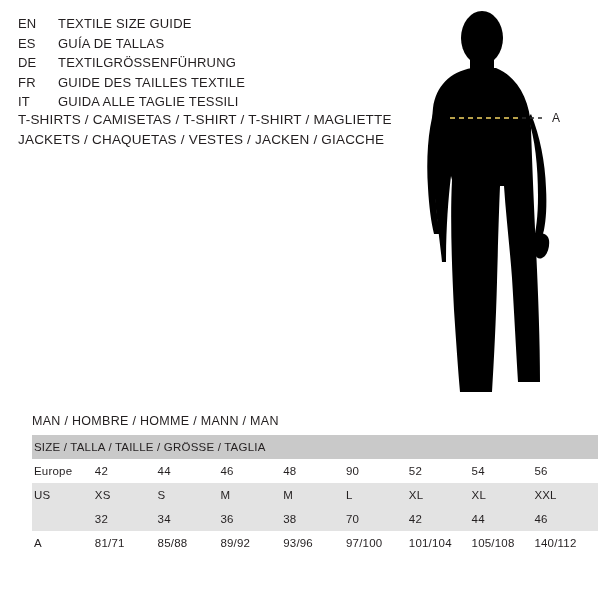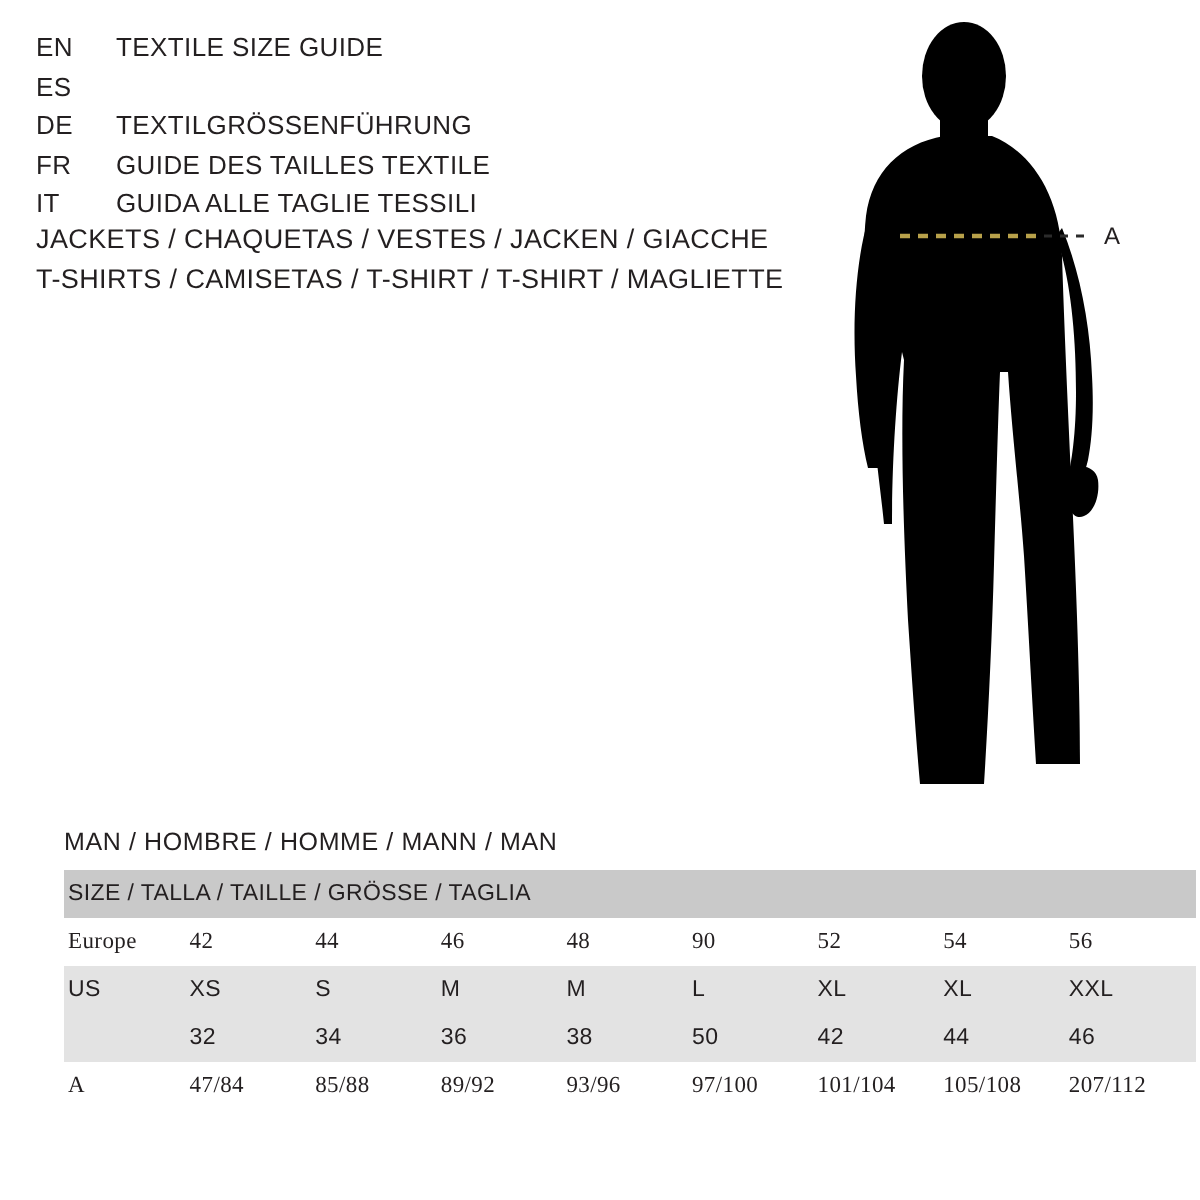--- a/index.html
+++ b/index.html
@@ -113,59 +113,59 @@
   }
   tr.head-row th {
     font-size: 11.5px;
     padding-left: 2px;
   }
   tr.shade {
     background: #e3e3e3;
   }
   tr.plain {
     background: #ffffff;
-    font-family: Liberation Serif, serif;
   }
   .footnote {
     margin-top: 14px;
     font-size: 11.5px;
     letter-spacing: 0.2px;
     white-space: nowrap;
   }
 </style>
 </head>
 <body>
 
 <div class="page">
 
   <div class="lang-block">
     <div class="lang-row">
       <span class="lang-code">EN</span>
       <span class="lang-text">TEXTILE SIZE GUIDE</span>
     </div>
     <div class="lang-row">
       <span class="lang-code">ES</span>
+      <span class="lang-text">GUÍA DE TALLAS</span>
     </div>
     <div class="lang-row">
       <span class="lang-code">DE</span>
       <span class="lang-text">TEXTILGRÖSSENFÜHRUNG</span>
     </div>
     <div class="lang-row">
       <span class="lang-code">FR</span>
       <span class="lang-text">GUIDE DES TAILLES TEXTILE</span>
     </div>
     <div class="lang-row">
       <span class="lang-code">IT</span>
       <span class="lang-text">GUIDA ALLE TAGLIE TESSILI</span>
     </div>
   </div>
 
   <div class="cat-block">
+    <div class="cat-line">T-SHIRTS / CAMISETAS / T-SHIRT / T-SHIRT / MAGLIETTE</div>
     <div class="cat-line">JACKETS / CHAQUETAS / VESTES / JACKEN / GIACCHE</div>
-    <div class="cat-line">T-SHIRTS / CAMISETAS / T-SHIRT / T-SHIRT / MAGLIETTE</div>
   </div>
 
   <div class="figure-wrap">
     <svg width="200" height="400" viewBox="0 0 200 400" xmlns="http://www.w3.org/2000/svg">
       <g fill="#000000">
 
         <ellipse cx="82" cy="28" rx="21" ry="27"></ellipse>
 
         <rect x="70" y="48" width="24" height="18"></rect>
 
@@ -222,33 +222,33 @@
           <td class="col-v">XL</td>
           <td class="col-v">XL</td>
           <td class="col-v">XXL</td>
         </tr>
         <tr class="shade">
           <td class="col-label"></td>
           <td class="col-v">32</td>
           <td class="col-v">34</td>
           <td class="col-v">36</td>
           <td class="col-v">38</td>
-          <td class="col-v">50</td>
+          <td class="col-v">70</td>
           <td class="col-v">42</td>
           <td class="col-v">44</td>
           <td class="col-v">46</td>
         </tr>
         <tr class="plain">
           <td class="col-label">A</td>
-          <td class="col-v">47/84</td>
+          <td class="col-v">81/71</td>
           <td class="col-v">85/88</td>
           <td class="col-v">89/92</td>
           <td class="col-v">93/96</td>
           <td class="col-v">97/100</td>
           <td class="col-v">101/104</td>
           <td class="col-v">105/108</td>
-          <td class="col-v">207/112</td>
+          <td class="col-v">140/112</td>
         </tr>
       </tbody>
     </table>
   </div>
 
 </div>
 
 </body></html>

